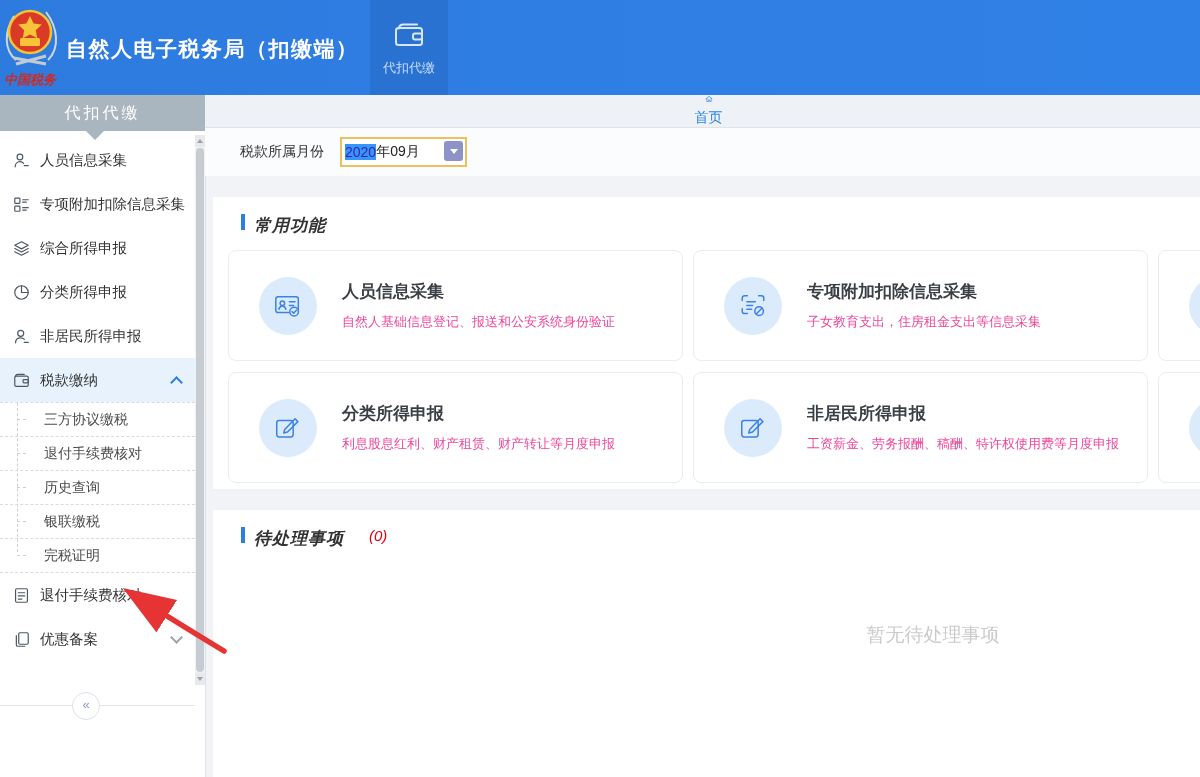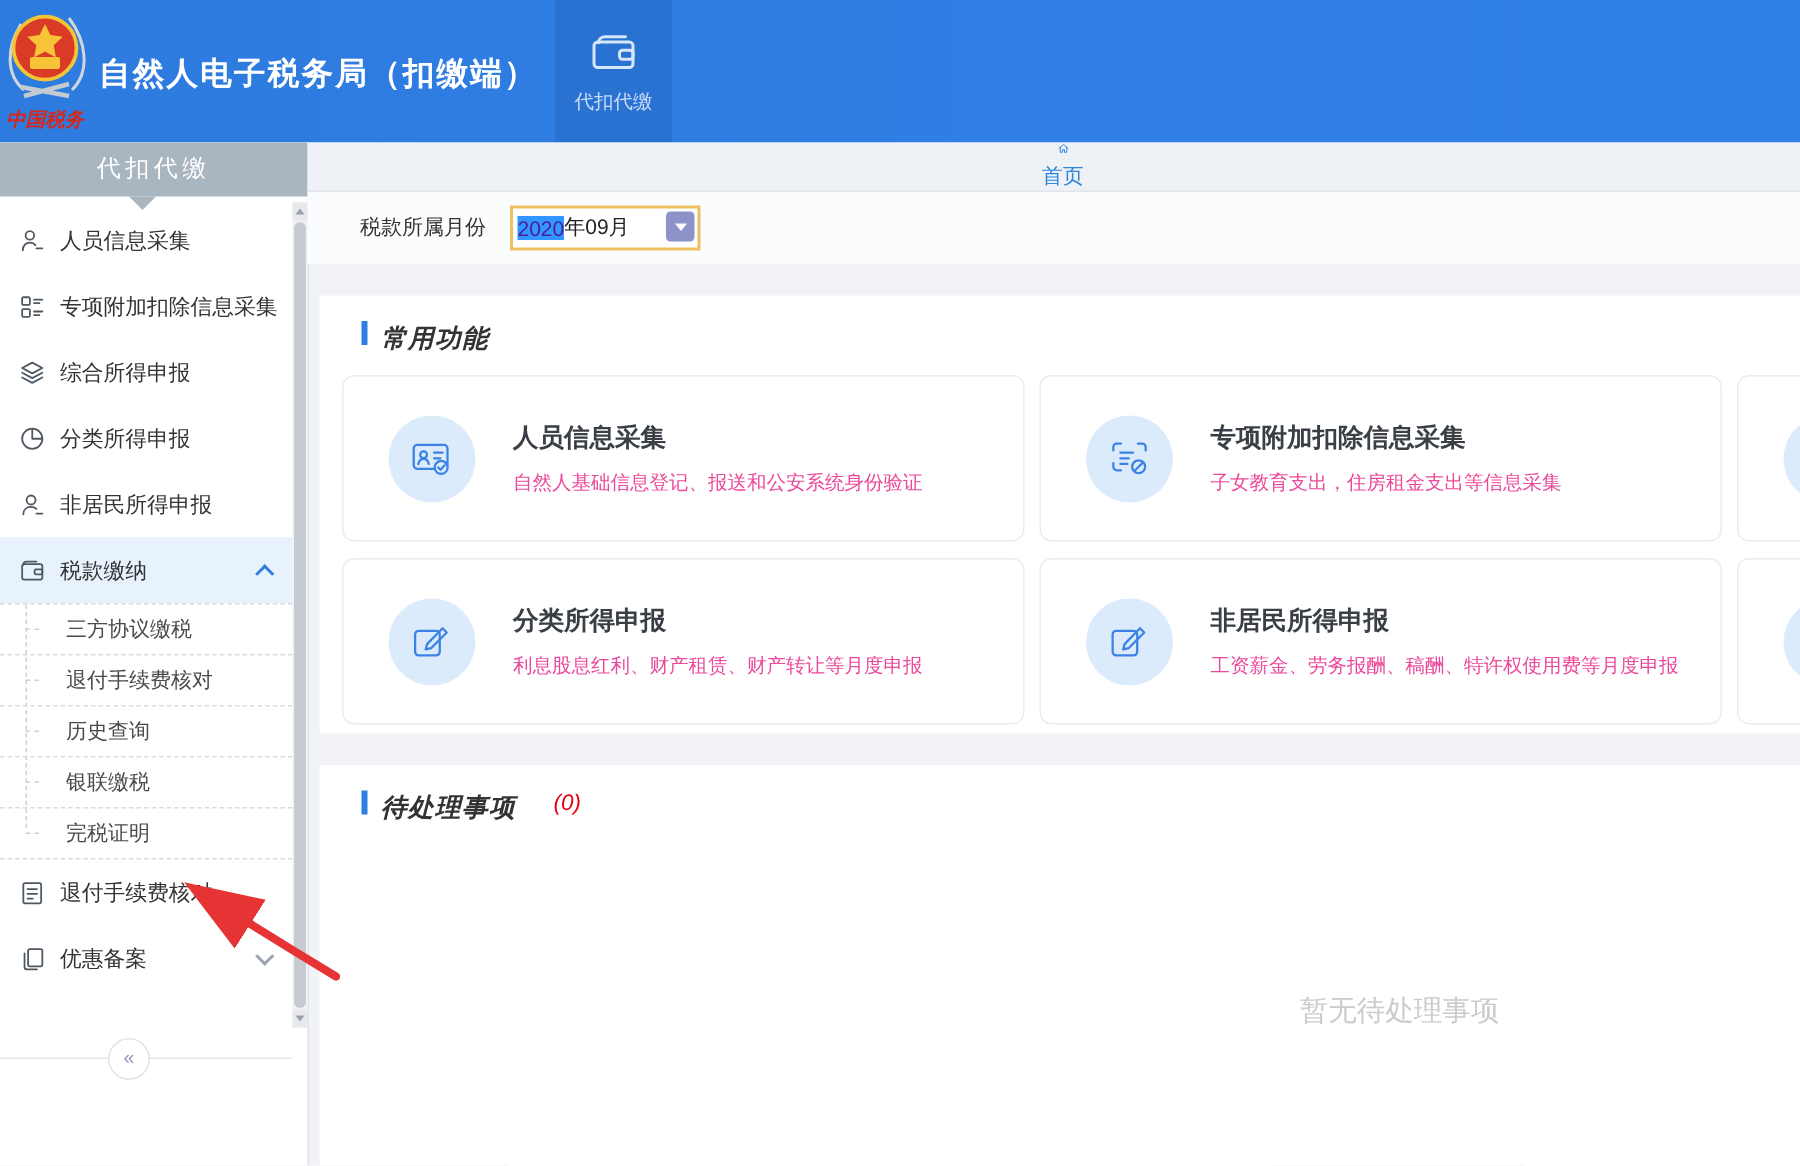--- a/index.html
+++ b/index.html
@@ -69,21 +69,21 @@
   .todo-count{color:#e60012;font-size:15px;margin-left:16px;font-weight:normal;}
   .cards{padding:13px 0 0 15px;display:flex;flex-wrap:wrap;gap:11px 10px;width:1400px;}
   .card{width:455px;height:111px;background:#fff;border:1px solid #e9ecf2;border-radius:8px;
         display:flex;align-items:center;padding-left:30px;box-sizing:border-box;cursor:pointer;}
   .card-icon{width:58px;height:58px;border-radius:50%;background:#dcebfc;display:flex;align-items:center;
              justify-content:center;flex:none;}
   .ci-stroke{fill:none;stroke:#3b82e6;stroke-width:1.6;stroke-linecap:round;stroke-linejoin:round;}
   .card-text{margin-left:25px;}
   .card-title{font-size:17px;font-weight:bold;color:#3a3f45;margin-bottom:10px;}
   .card-desc{font-size:13px;color:#ec4899;}
-  .empty{position:absolute;top:112px;left:560px;width:320px;text-align:center;font-size:19px;color:#cbcbcb;margin-top:39px;}
+  .empty{position:absolute;top:112px;left:560px;width:320px;text-align:center;font-size:19px;color:#cbcbcb;}
 
   .annot{position:absolute;left:0;top:0;pointer-events:none;z-index:10;}
 </style>
 </head>
 <body>
 
 <div class="page">
 
   <div class="header">
     <svg class="logo" viewBox="0 0 62 91">

